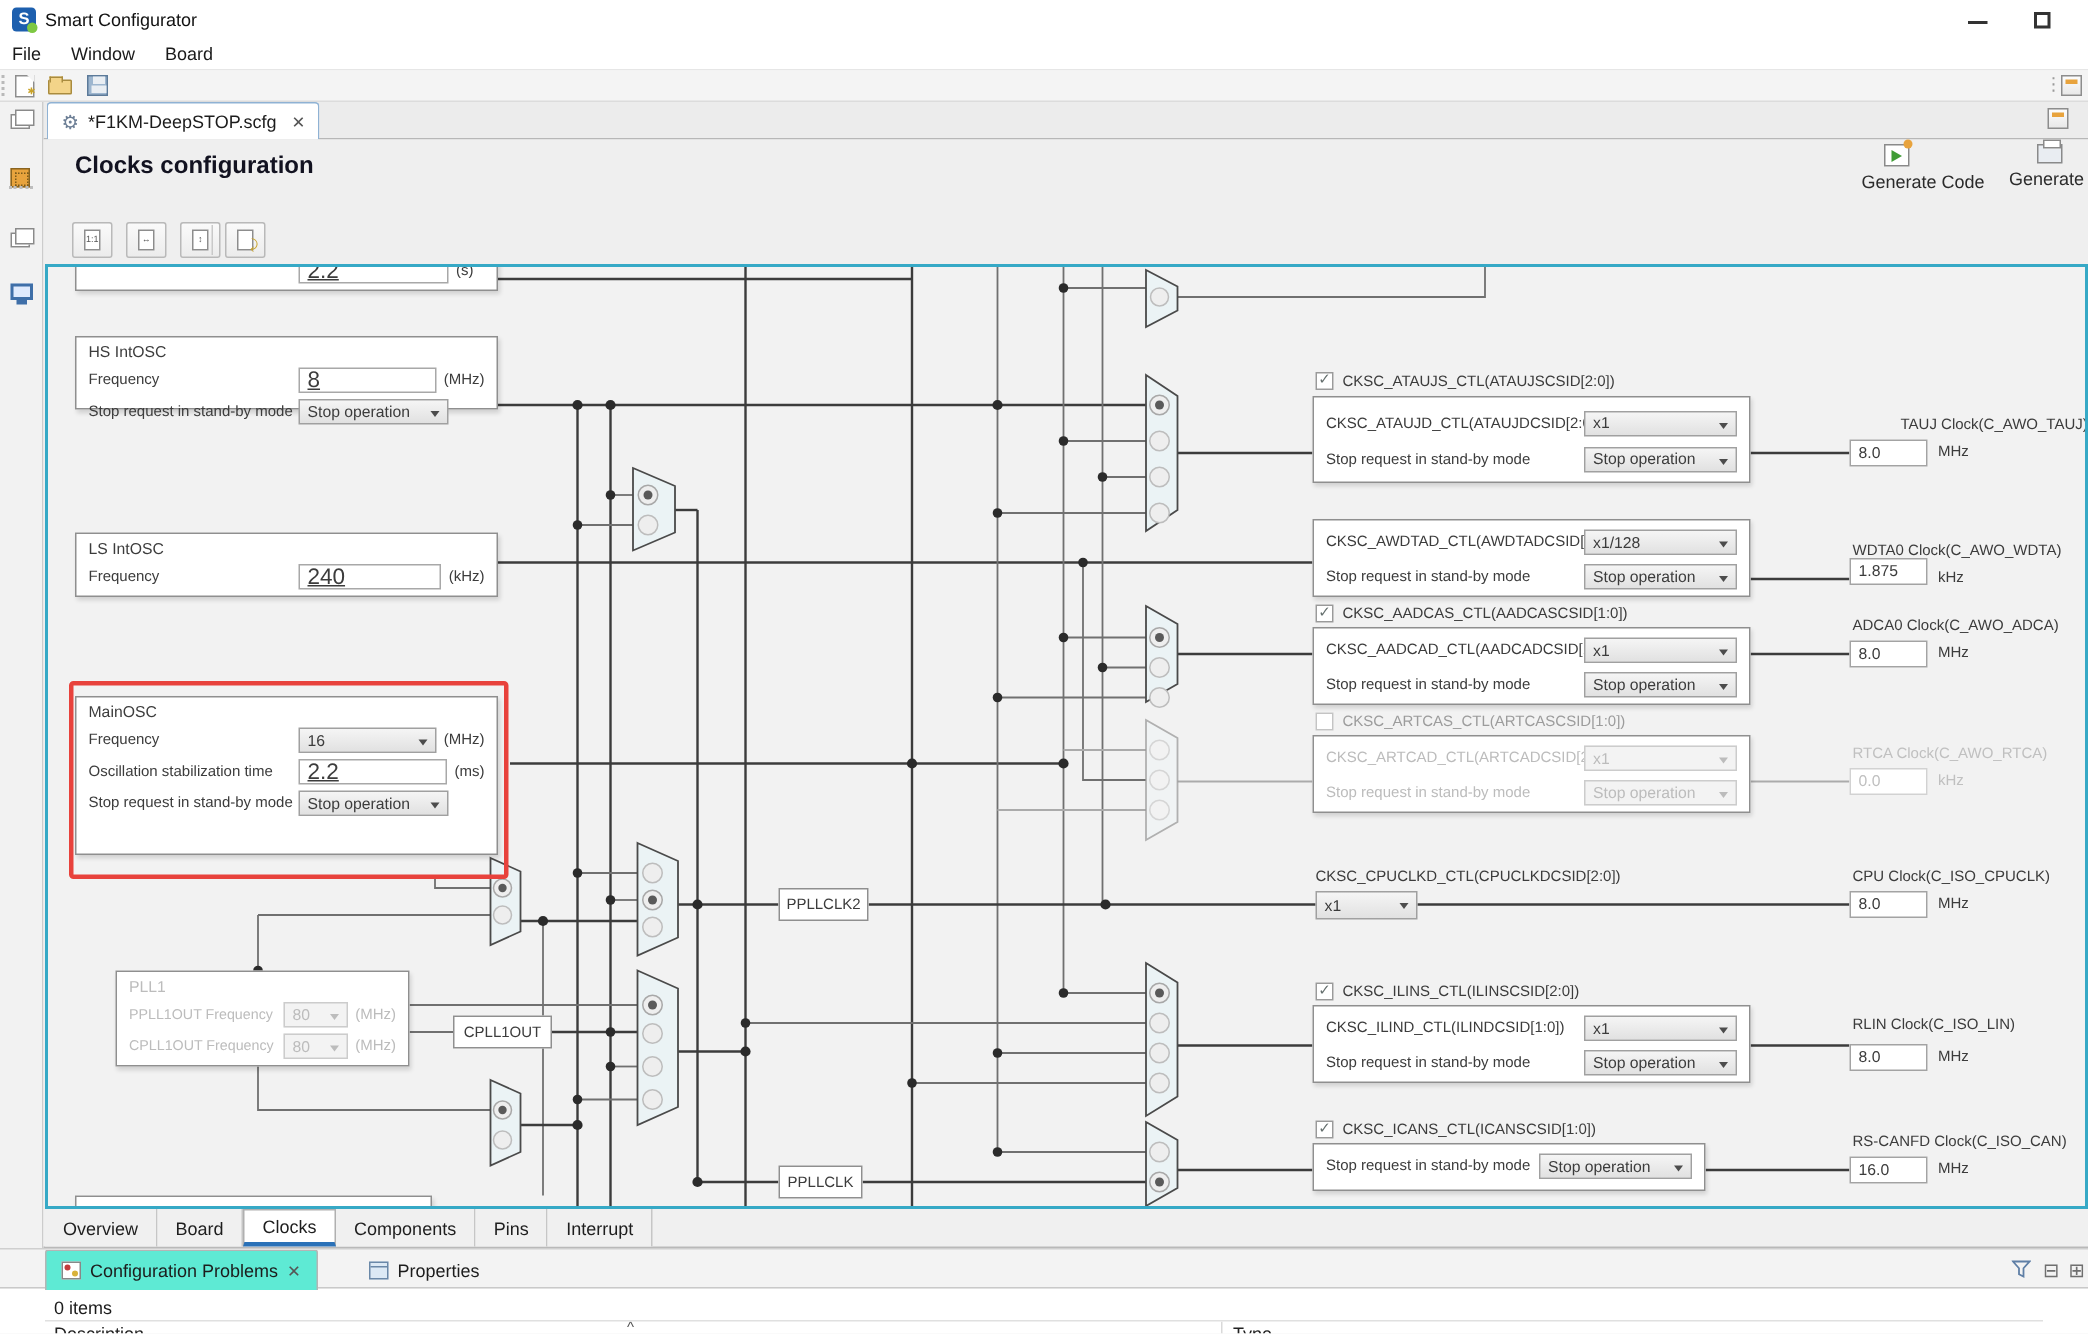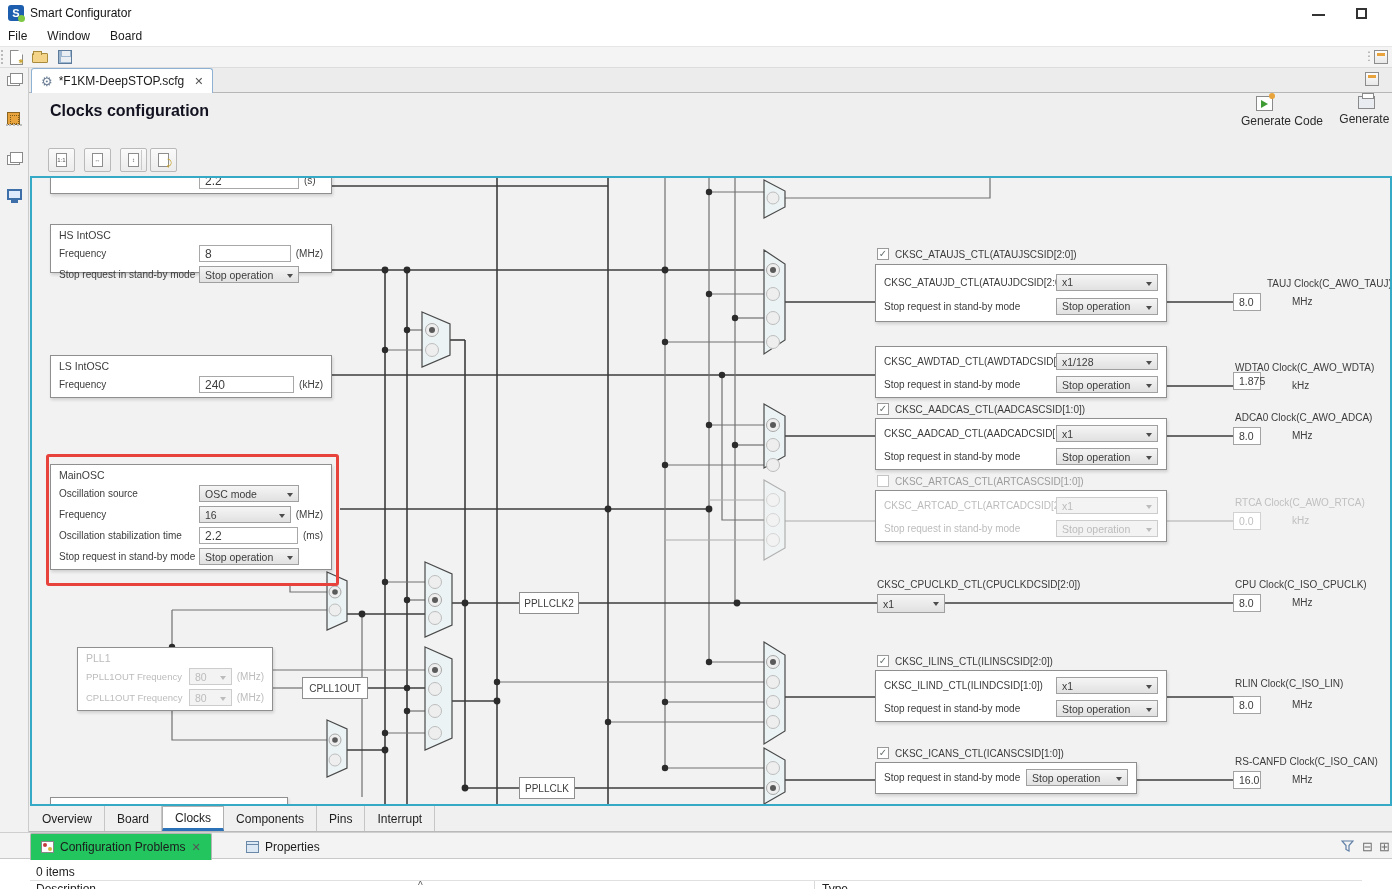--- a/index.html
+++ b/index.html
@@ -73,54 +73,54 @@
   
   #canvas { left:30px; top:176px; width:1362px; height:630px; background:#f2f2f2; border:2px solid #36a9c6; overflow:hidden; }
   #wires { position:absolute; left:0; top:0; }
 
   .blk { position:absolute; background:#fff; border:1px solid #8f8f8f; box-shadow:1px 2px 3px rgba(0,0,0,0.14); padding:2px 8px 0 8px; font-size:10.5px; color:#3c3c3c; }
   .blk .btitle { height:16px; display:flex; align-items:center; }
   .frow { display:flex; align-items:center; height:21px; }
   .lc140 { width:140px; flex:none; font-size:10px; white-space:nowrap; overflow:hidden; }
   .lc172 { width:172px; flex:none; font-size:10px; white-space:nowrap; overflow:hidden; }
   .lc103 { width:103px; flex:none; font-size:9.5px; white-space:nowrap; overflow:hidden; }
-  .inp { height:17px; background:#fff; border:1px solid #a8a8a8; display:flex; align-items:center; padding:0 5px; font-size:12px; }
+  .inp { height:17px; background:#fff; border:1px solid #a8a8a8; display:flex; align-items:center; padding:0 5px; font-size:15px;text-decoration:underline; }
   .dd { height:17px; background:linear-gradient(#f5f5f5,#e1e1e1); border:1px solid #a0a0a0; display:flex; align-items:center; padding:0 5px; font-size:10.5px; position:relative; }
   .dd::after { content:""; position:absolute; right:5px; top:7px; border-left:3.5px solid transparent; border-right:3.5px solid transparent; border-top:4px solid #4c4c4c; }
   .w100 { width:100px; } .w62 { width:62px; } .w110 { width:110px; } .w68 { width:68px; }
   .unit { margin-left:5px; font-size:10px; white-space:nowrap; }
   .dis, .dis * { color:#bcbcbc !important; }
   .dis .dd, .dis .inp { background:#f3f3f3; border-color:#cccccc; }
   .dis .dd::after { border-top-color:#bcbcbc; }
 
   .redframe { position:absolute; border:3px solid #e8423c; border-radius:3px; pointer-events:none; }
 
   .cbrow { position:absolute; display:flex; align-items:center; gap:6px; font-size:10px; color:#3c3c3c; height:14px; }
   .cb { width:12px; height:12px; background:#fff; border:1px solid #9a9a9a; display:flex; align-items:center; justify-content:center; font-size:10px; line-height:10px; color:#66706f; flex:none; }
   .cb.un { border-color:#c4c4c4; }
 
   .netlbl { position:absolute; background:#fff; border:1px solid #8f8f8f; display:flex; align-items:center; justify-content:center; font-size:10px; color:#3c3c3c; }
 
   .outlbl { position:absolute; font-size:10px; color:#3c3c3c; white-space:nowrap; }
-  .outval { position:absolute; width:28px; height:18px; background:#fff; border:1px solid #a3a3a3; display:flex; align-items:center; padding:0 5px; font-size:10.5px; color:#3c3c3c; }
+  .outval { position:absolute; width:52px; height:18px; background:#fff; border:1px solid #a3a3a3; display:flex; align-items:center; padding:0 5px; font-size:10.5px; color:#3c3c3c; }
   .outunit { position:absolute; font-size:10px; color:#3c3c3c; }
   .gray, .gray * { color:#c0c0c0 !important; border-color:#d2d2d2 !important; }
 
   .cpulbl { position:absolute; font-size:10px; color:#3c3c3c; white-space:nowrap; }
 
   
   .bottomtabs { left:29px; top:806px; width:1363px; height:26px; background:#f0f0f0; border-bottom:1px solid #b9b9b9; display:flex; align-items:stretch; padding-left:1px; }
   .btab { display:flex; align-items:center; padding:0 12px; font-size:12px; color:#1e1e1e; border-right:1px solid #c6c6c6; background:#f0f0f0; }
   .btab.active { background:#fff; border:1px solid #b0b0b0; border-bottom:3px solid #2a71b8; }
 
   
   .problems { left:0; top:832px; width:1392px; height:57px; background:#fff; }
   .ptabbar { position:absolute; left:0; top:0; width:1392px; height:27px; background:#f3f3f3; border-top:1px solid #cfcfcf; border-bottom:1px solid #c9c9c9; }
   .ptab { position:absolute; top:0; height:27px; display:flex; align-items:center; gap:6px; padding:0 10px; font-size:12px; color:#1c1c1c; }
-  .ptab.active { background:#22c55e; border:1px solid #b5b5b5; border-bottom:none; border-radius:2px 2px 0 0; }
+  .ptab.active { background:#5eead4; border:1px solid #b5b5b5; border-bottom:none; border-radius:2px 2px 0 0; }
   .ic-problems { width:13px; height:12px; background:#fff; border:1px solid #888; position:relative; }
   .ic-problems::before { content:""; position:absolute; left:1px; top:1px; width:4px; height:4px; background:#c43b3b; border-radius:50%; }
   .ic-problems::after { content:""; position:absolute; right:1px; bottom:1px; width:4px; height:4px; background:#d8b23a; border-radius:50%; }
   .ic-props { width:13px; height:12px; background:#dce9f5; border:1px solid #6a88a8; position:relative; }
   .ic-props::before { content:""; position:absolute; left:0; top:2px; width:11px; height:1px; background:#6a88a8; }
   .pstatus { position:absolute; left:36px; top:33px; font-size:12px; color:#1c1c1c; }
   .phead { position:absolute; left:30px; top:48px; width:1332px; height:9px; overflow:hidden; border-top:1px solid #e0e0e0; }
   .phead .col1 { position:absolute; left:6px; top:1px; font-size:12px; color:#222; }
   .phead .caret { position:absolute; left:388px; top:-1px; font-size:10px; color:#555; }
   .phead .col2 { position:absolute; left:792px; top:1px; font-size:12px; color:#222; }
@@ -404,24 +404,20 @@
     <div class="frow">
       <span class="lc140">Frequency</span>
       <span class="inp w100">240</span>
       <span class="unit">(kHz)</span>
     </div>
   </div>
 
   <div class="blk" style="left:18px; top:286px; width:282px; height:106px;">
     <div class="btitle">MainOSC</div>
     <div class="frow">
-      <span class="lc140">Oscillation source</span>
-      <span class="dd w100">OSC mode</span>
-    </div>
-    <div class="frow">
       <span class="lc140">Frequency</span>
       <span class="dd w100">16</span>
       <span class="unit">(MHz)</span>
     </div>
     <div class="frow">
       <span class="lc140">Oscillation stabilization time</span>
       <span class="inp w100">2.2</span>
       <span class="unit">(ms)</span>
     </div>
     <div class="frow">

